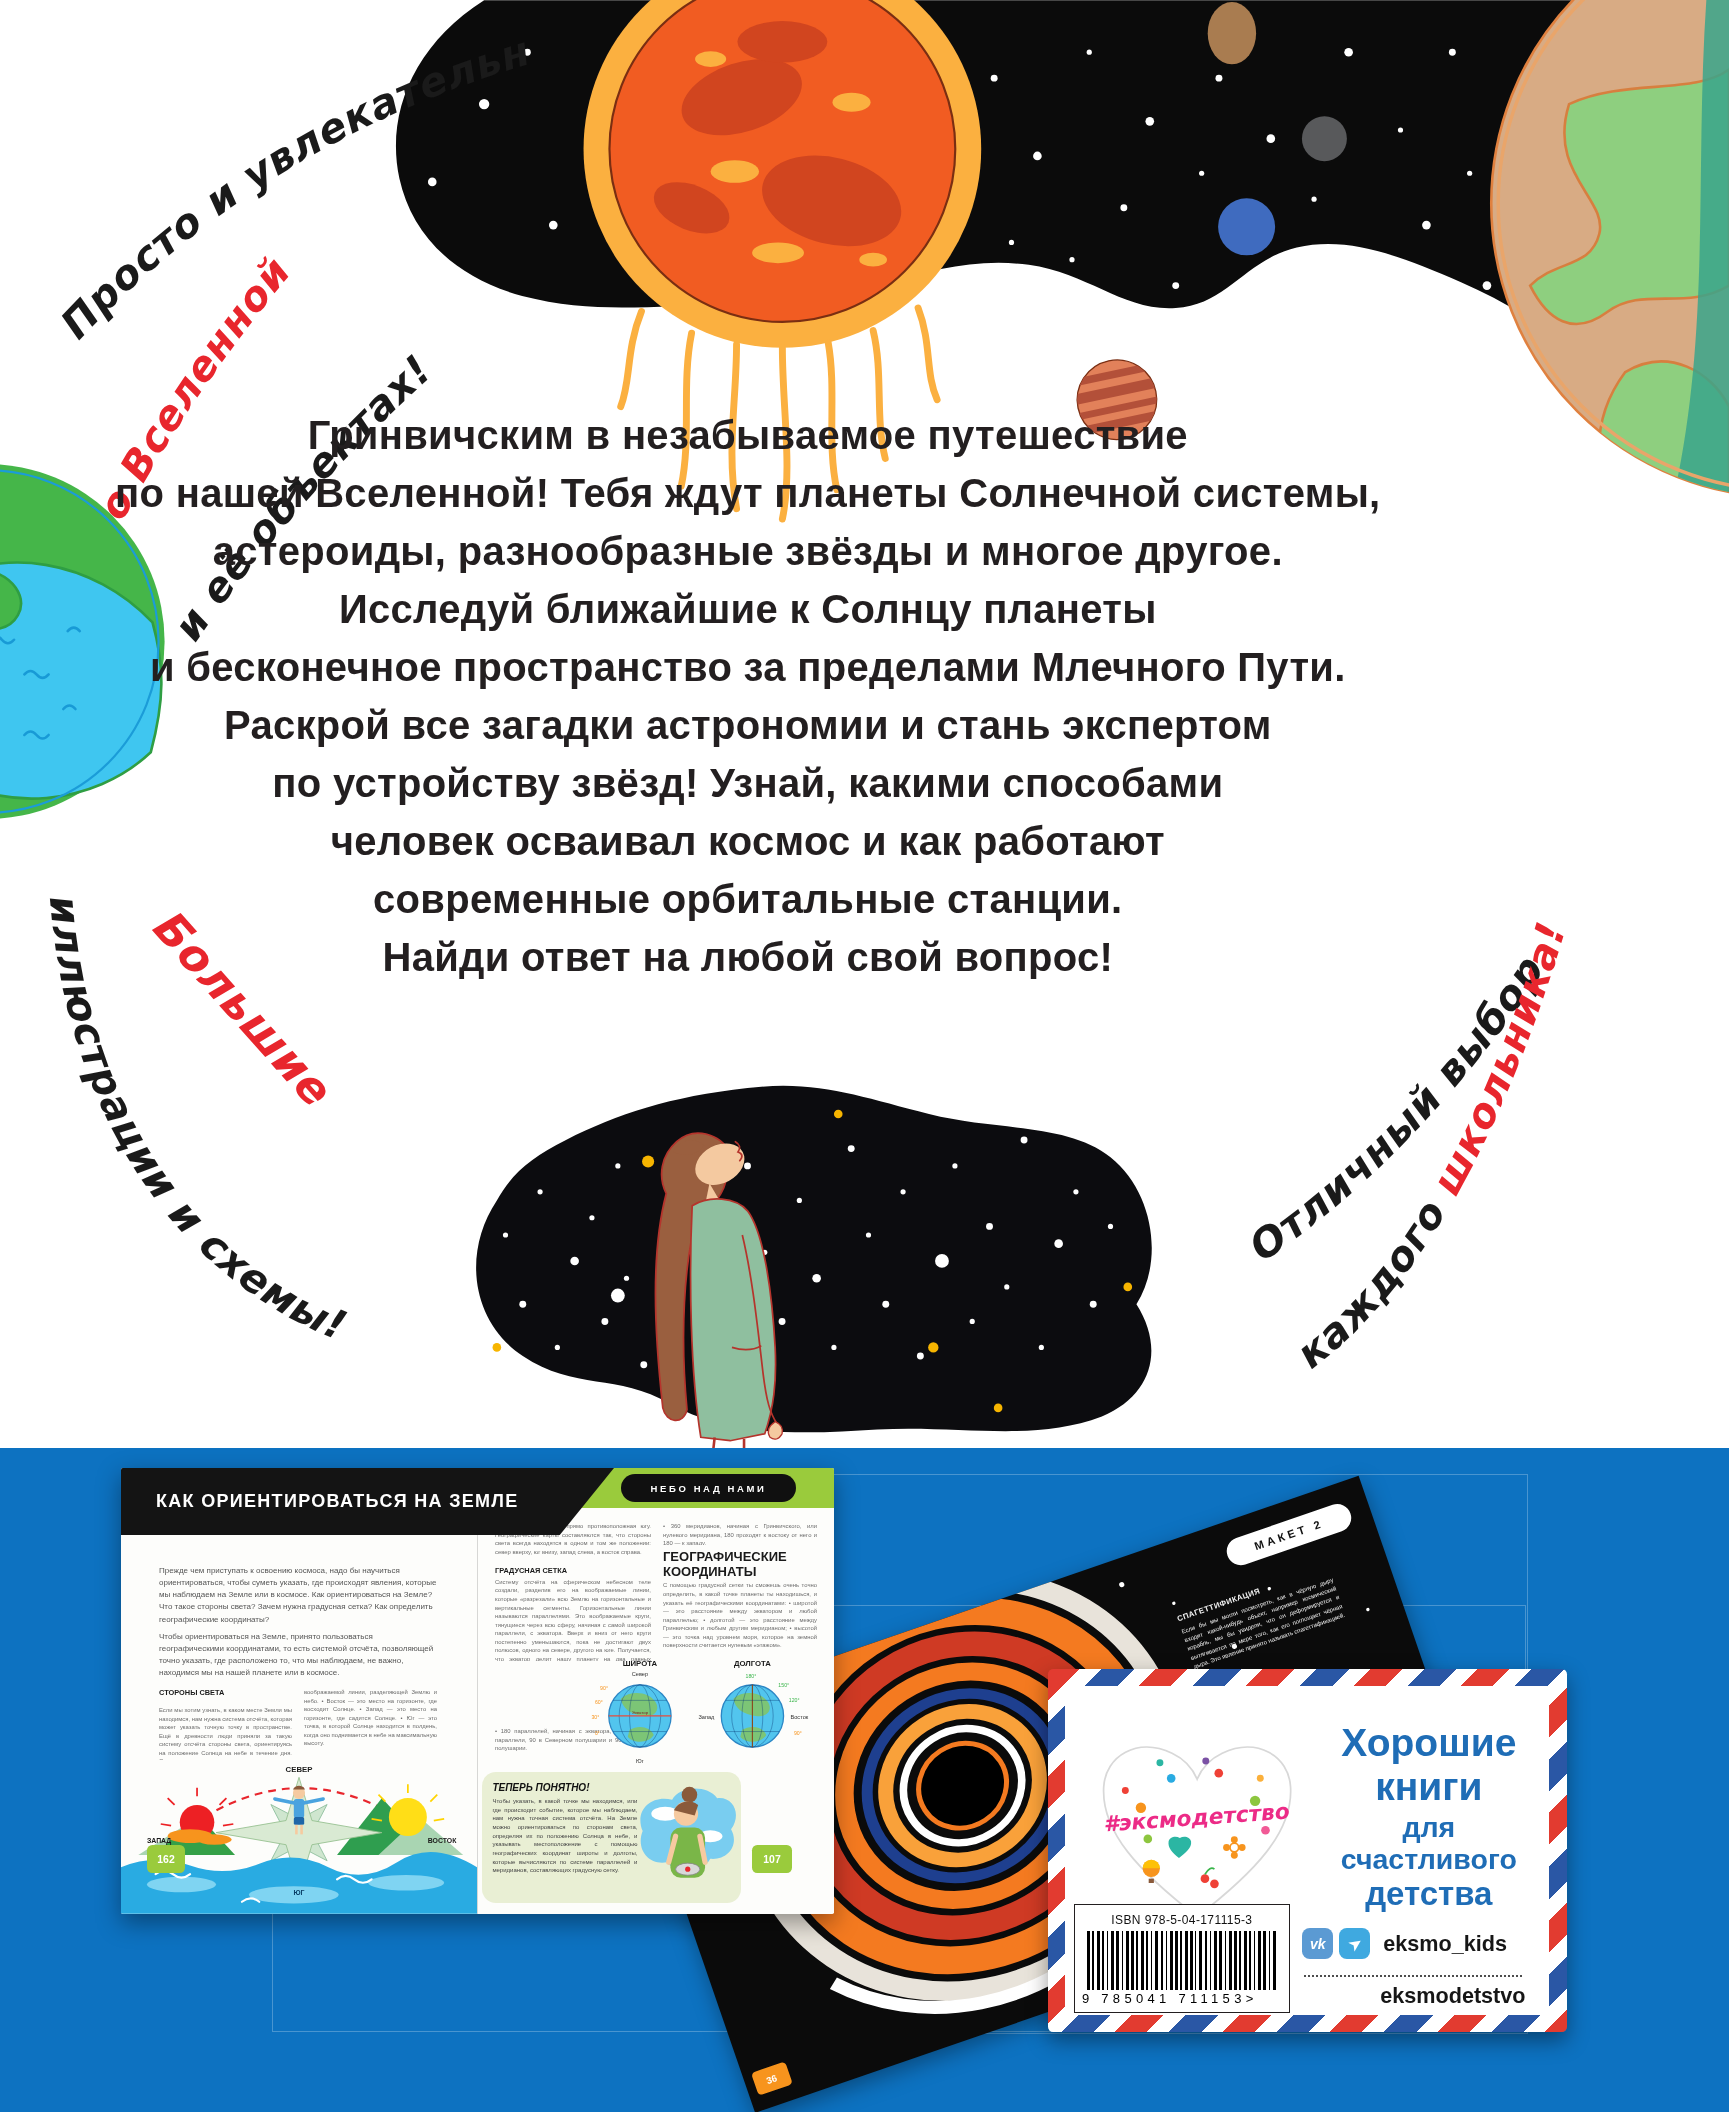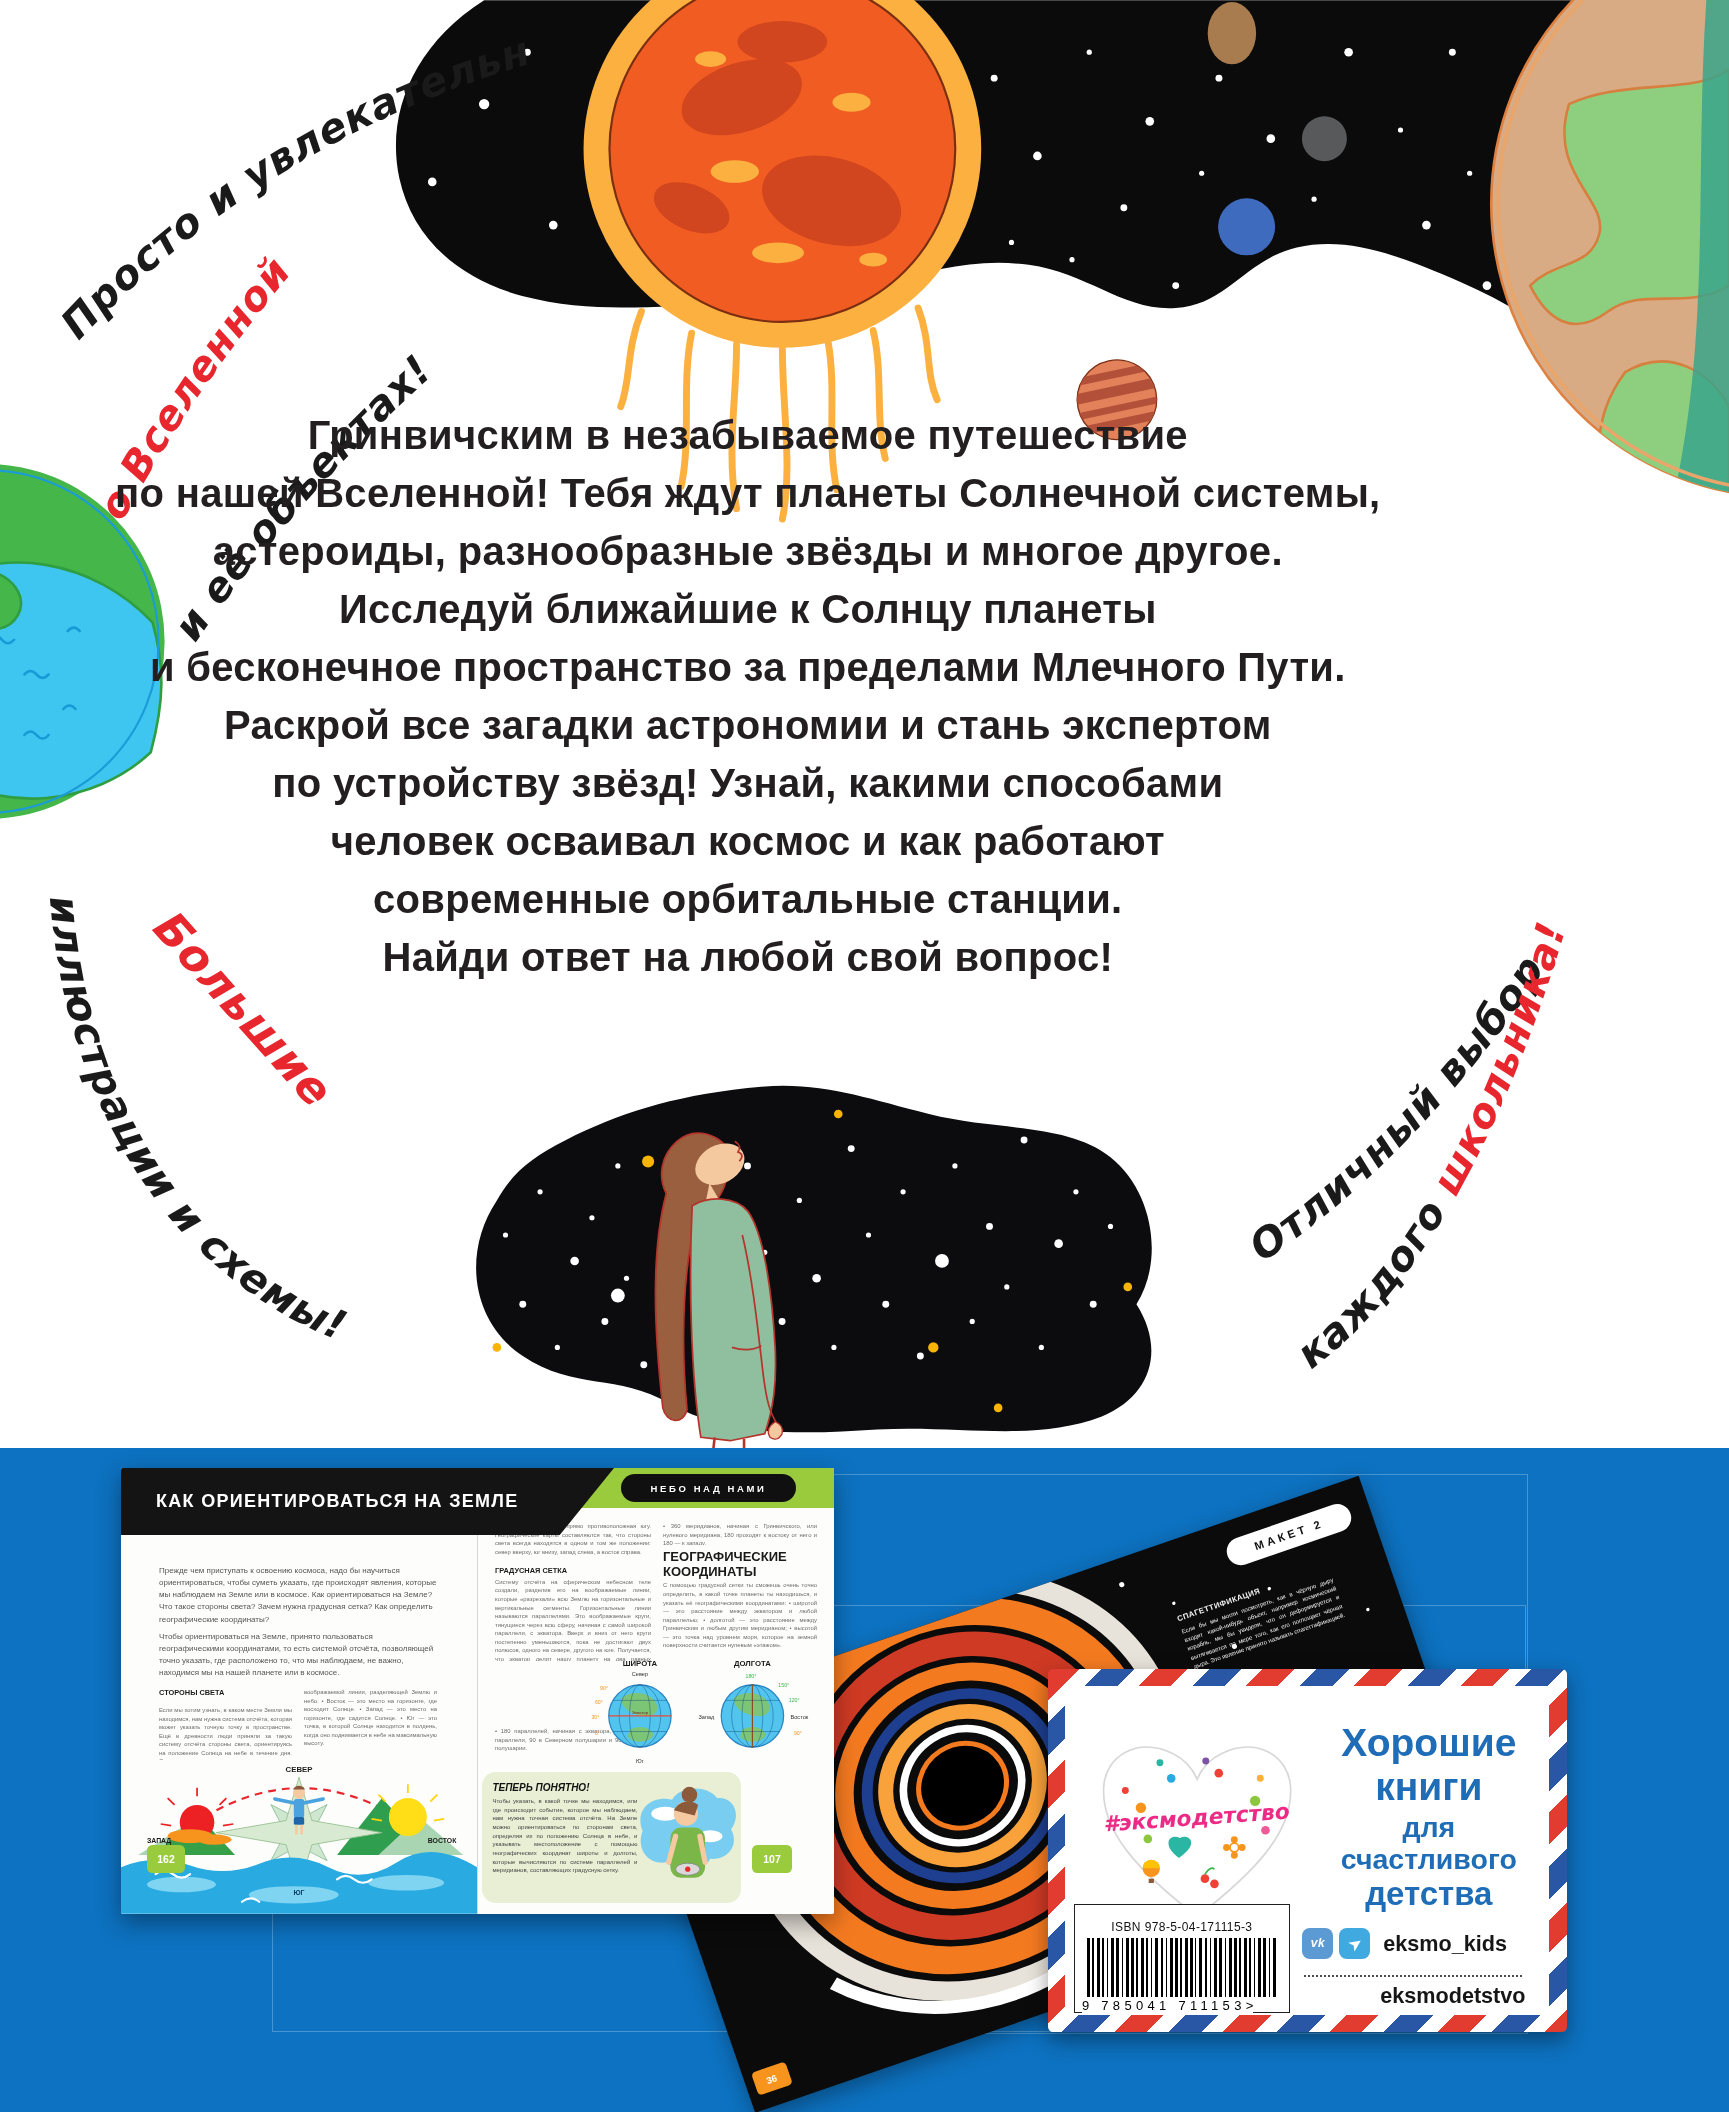--- a/index.html
+++ b/index.html
@@ -543,30 +543,30 @@
       </svg>
 
       <div class="abs slogan" style="left:251px;top:35px;width:225px;">
         <div style="font-size:39px;">Хорошие</div>
         <div style="font-size:39px;">книги</div>
         <div style="font-size:28.5px;margin-top:3.5px;">для счастливого</div>
         <div style="font-size:33px;">детства</div>
       </div>
 
       <div class="abs isbn-box" style="left:8.6px;top:218px;width:214px;height:107px;">
-        <div class="isbn-text" style="margin-top:15px;">ISBN 978-5-04-171115-3</div>
+        <div class="isbn-text" style="margin-top:8px;">ISBN 978-5-04-171115-3</div>
         <div class="barcode" style="margin:3.5px 12px 0;height:59px;"></div>
         <div style="display:flex;align-items:center;margin:1.7px 7px 0;">
           <span class="bar-digits">9 785041 711153</span>
           <span class="bar-digits" style="letter-spacing:0;">&gt;</span>
         </div>
       </div>
 
       <div class="abs" style="left:237px;top:242px;display:flex;align-items:center;gap:6px;">
-        <div class="soc-icon" style="background:#5b9ad3;font-style:italic;font-size:12px;font-family:Liberation Mono, monospace;">vk</div>
+        <div class="soc-icon" style="background:#5b9ad3;font-style:italic;font-size:14px;">vk</div>
         <div class="soc-icon" style="background:#3fa9e0;font-size:14.7px;transform:none;">
           <span style="display:inline-block;transform:rotate(-35deg);">➤</span>
         </div>
         <span class="handle" style="margin-left:7px;">eksmo_kids</span>
       </div>
       <div class="abs dotted-sep" style="left:239px;top:289px;"></div>
       <div class="abs handle" style="left:315px;top:297px;">eksmodetstvo</div>
     </div>
   </div>
 

